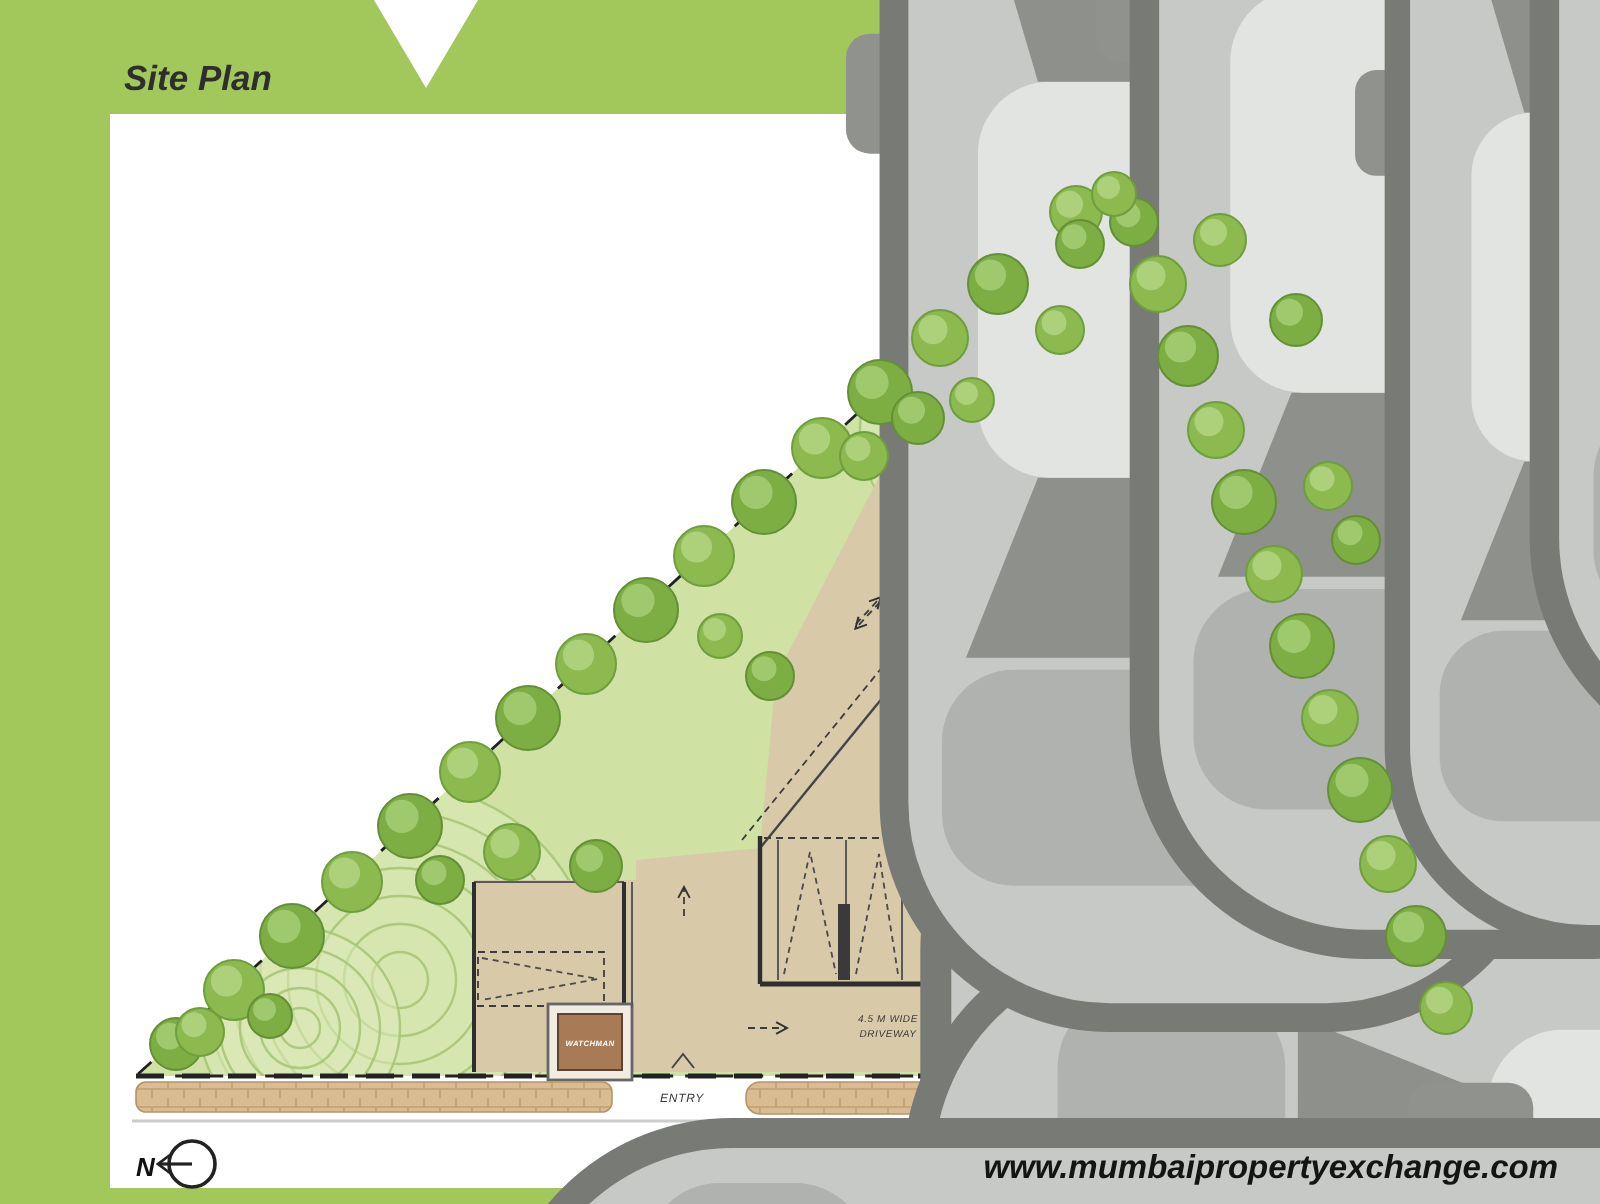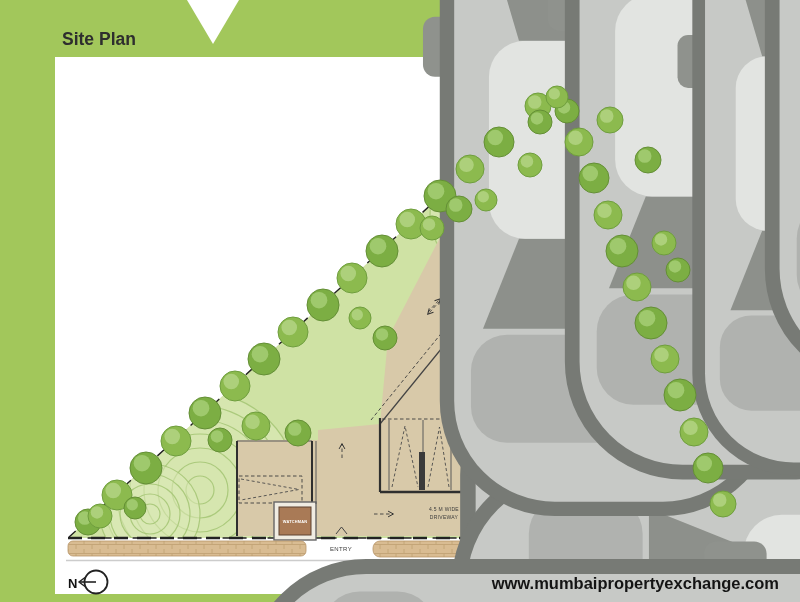--- a/index.html
+++ b/index.html
@@ -1,16 +1,16 @@
 <!DOCTYPE html>
 <html><head>
 <meta charset="utf-8">
 <style>
   html,body{margin:0;padding:0;background:#e8e8e8;}
-  .page{position:relative;width:800px;height:602px;font-family:"Liberation Sans",sans-serif;overflow:hidden;}
+  .page{position:relative;width:800px;height:602px;font-family:"Liberation Sans",sans-serif;overflow:hidden;font-style:italic;}
   svg{display:block;}
   text{font-family:"Liberation Sans",sans-serif;fill:#3a3a3a;}
   .t-title{font-size:17.5px;font-weight:600;fill:#2e2e2e;}
   .t-plan{font-size:6px;letter-spacing:.4px;fill:#3b3b3b;}
   .t-plan-sm{font-size:5px;letter-spacing:.3px;fill:#3b3b3b;}
   .t-plan-xs{font-size:3.8px;letter-spacing:.2px;fill:#555;}
   .t-room{font-size:5.6px;letter-spacing:.4px;fill:#333;font-weight:600;}
   .t-watch{font-size:3.9px;fill:#fff;letter-spacing:.2px;font-weight:600;}
   .t-web{font-size:16.5px;font-weight:700;fill:#141414;}
   .t-north{font-size:13px;font-weight:700;fill:#111;}

